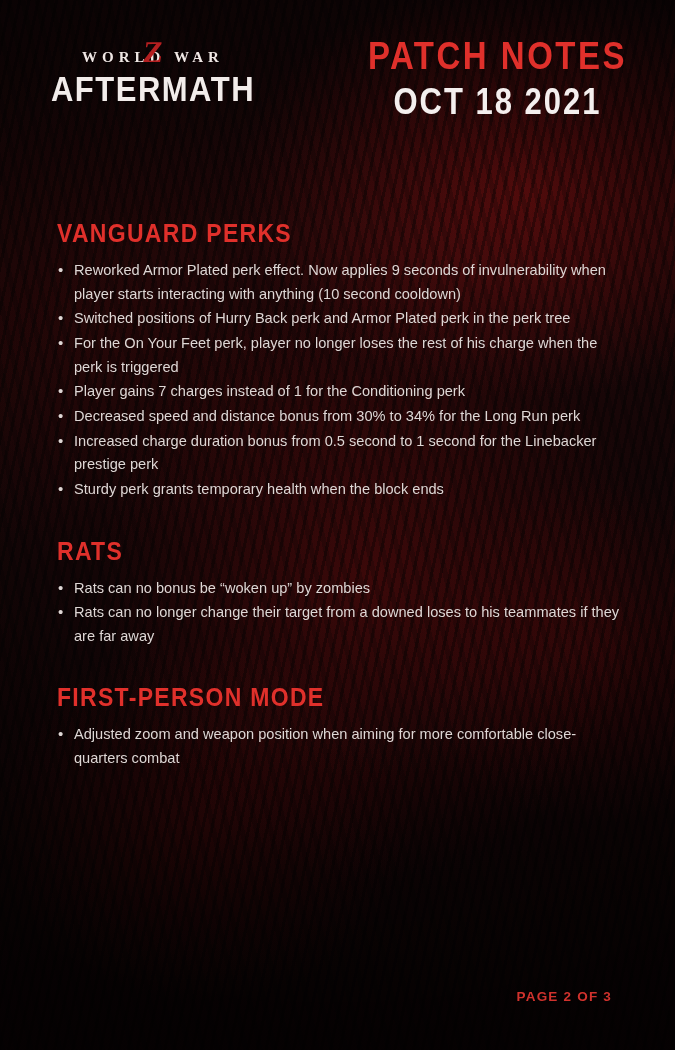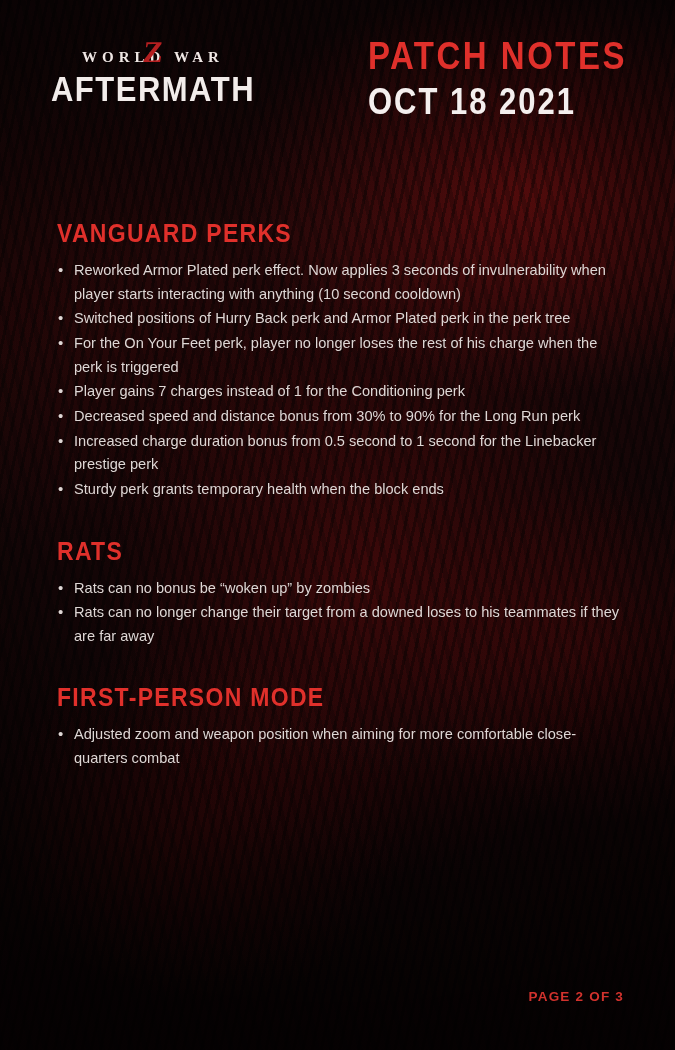--- a/index.html
+++ b/index.html
@@ -91,21 +91,21 @@
     color: #f2ecea;
     font-family: "Liberation Sans", sans-serif;
     font-size: 31px;
     font-weight: 700;
     letter-spacing: 1.5px;
     line-height: 1;
     text-transform: uppercase;
     transform: scaleY(1.12);
   }
   .title-block {
-    text-align: left;
+    text-align: center;
     padding-top: 4px;
   }
   .title-main {
     display: block;
     color: #e0302b;
     font-size: 33px;
     font-weight: 700;
     letter-spacing: 2.5px;
     line-height: 1.08;
     text-transform: uppercase;
@@ -160,21 +160,21 @@
     content: "\2022";
     position: absolute;
     left: 1px;
     top: -1px;
     color: #ded7d5;
     font-size: 15px;
   }
 
   .footer {
     position: absolute;
-    right: 51px;
+    right: 63px;
     bottom: 46px;
     color: #d1322d;
     font-size: 13.5px;
     font-weight: 700;
     letter-spacing: 1.2px;
     text-transform: uppercase;
   }
 </style>
 </head>
 <body>
@@ -194,25 +194,25 @@
         <span class="title-main">PATCH NOTES</span>
         <span class="title-sub">OCT 18 2021</span>
       </div>
     </div>
 
     <div class="body-area">
 
       <div class="section">
         <h2 class="section-title">VANGUARD PERKS</h2>
         <ul class="bullets">
-          <li>Reworked Armor Plated perk effect. Now applies 3 seconds of invulnerability when player starts interacting with anything (10 second cooldown)</li>
+          <li>Reworked Armor Plated perk effect. Now applies 9 seconds of invulnerability when player starts interacting with anything (10 second cooldown)</li>
           <li>Switched positions of Hurry Back perk and Armor Plated perk in the perk tree</li>
           <li>For the On Your Feet perk, player no longer loses the rest of his charge when the perk is triggered</li>
           <li>Player gains 7 charges instead of 1 for the Conditioning perk</li>
-          <li>Decreased speed and distance bonus from 30% to 90% for the Long Run perk</li>
+          <li>Decreased speed and distance bonus from 30% to 34% for the Long Run perk</li>
           <li>Increased charge duration bonus from 0.5 second to 1 second for the Linebacker prestige perk</li>
           <li>Sturdy perk grants temporary health when the block ends</li>
         </ul>
       </div>
 
       <div class="section">
         <h2 class="section-title">RATS</h2>
         <ul class="bullets">
           <li>Rats can no bonus be “woken up” by zombies</li>
           <li>Rats can no longer change their target from a downed loses to his teammates if they are far away</li>

